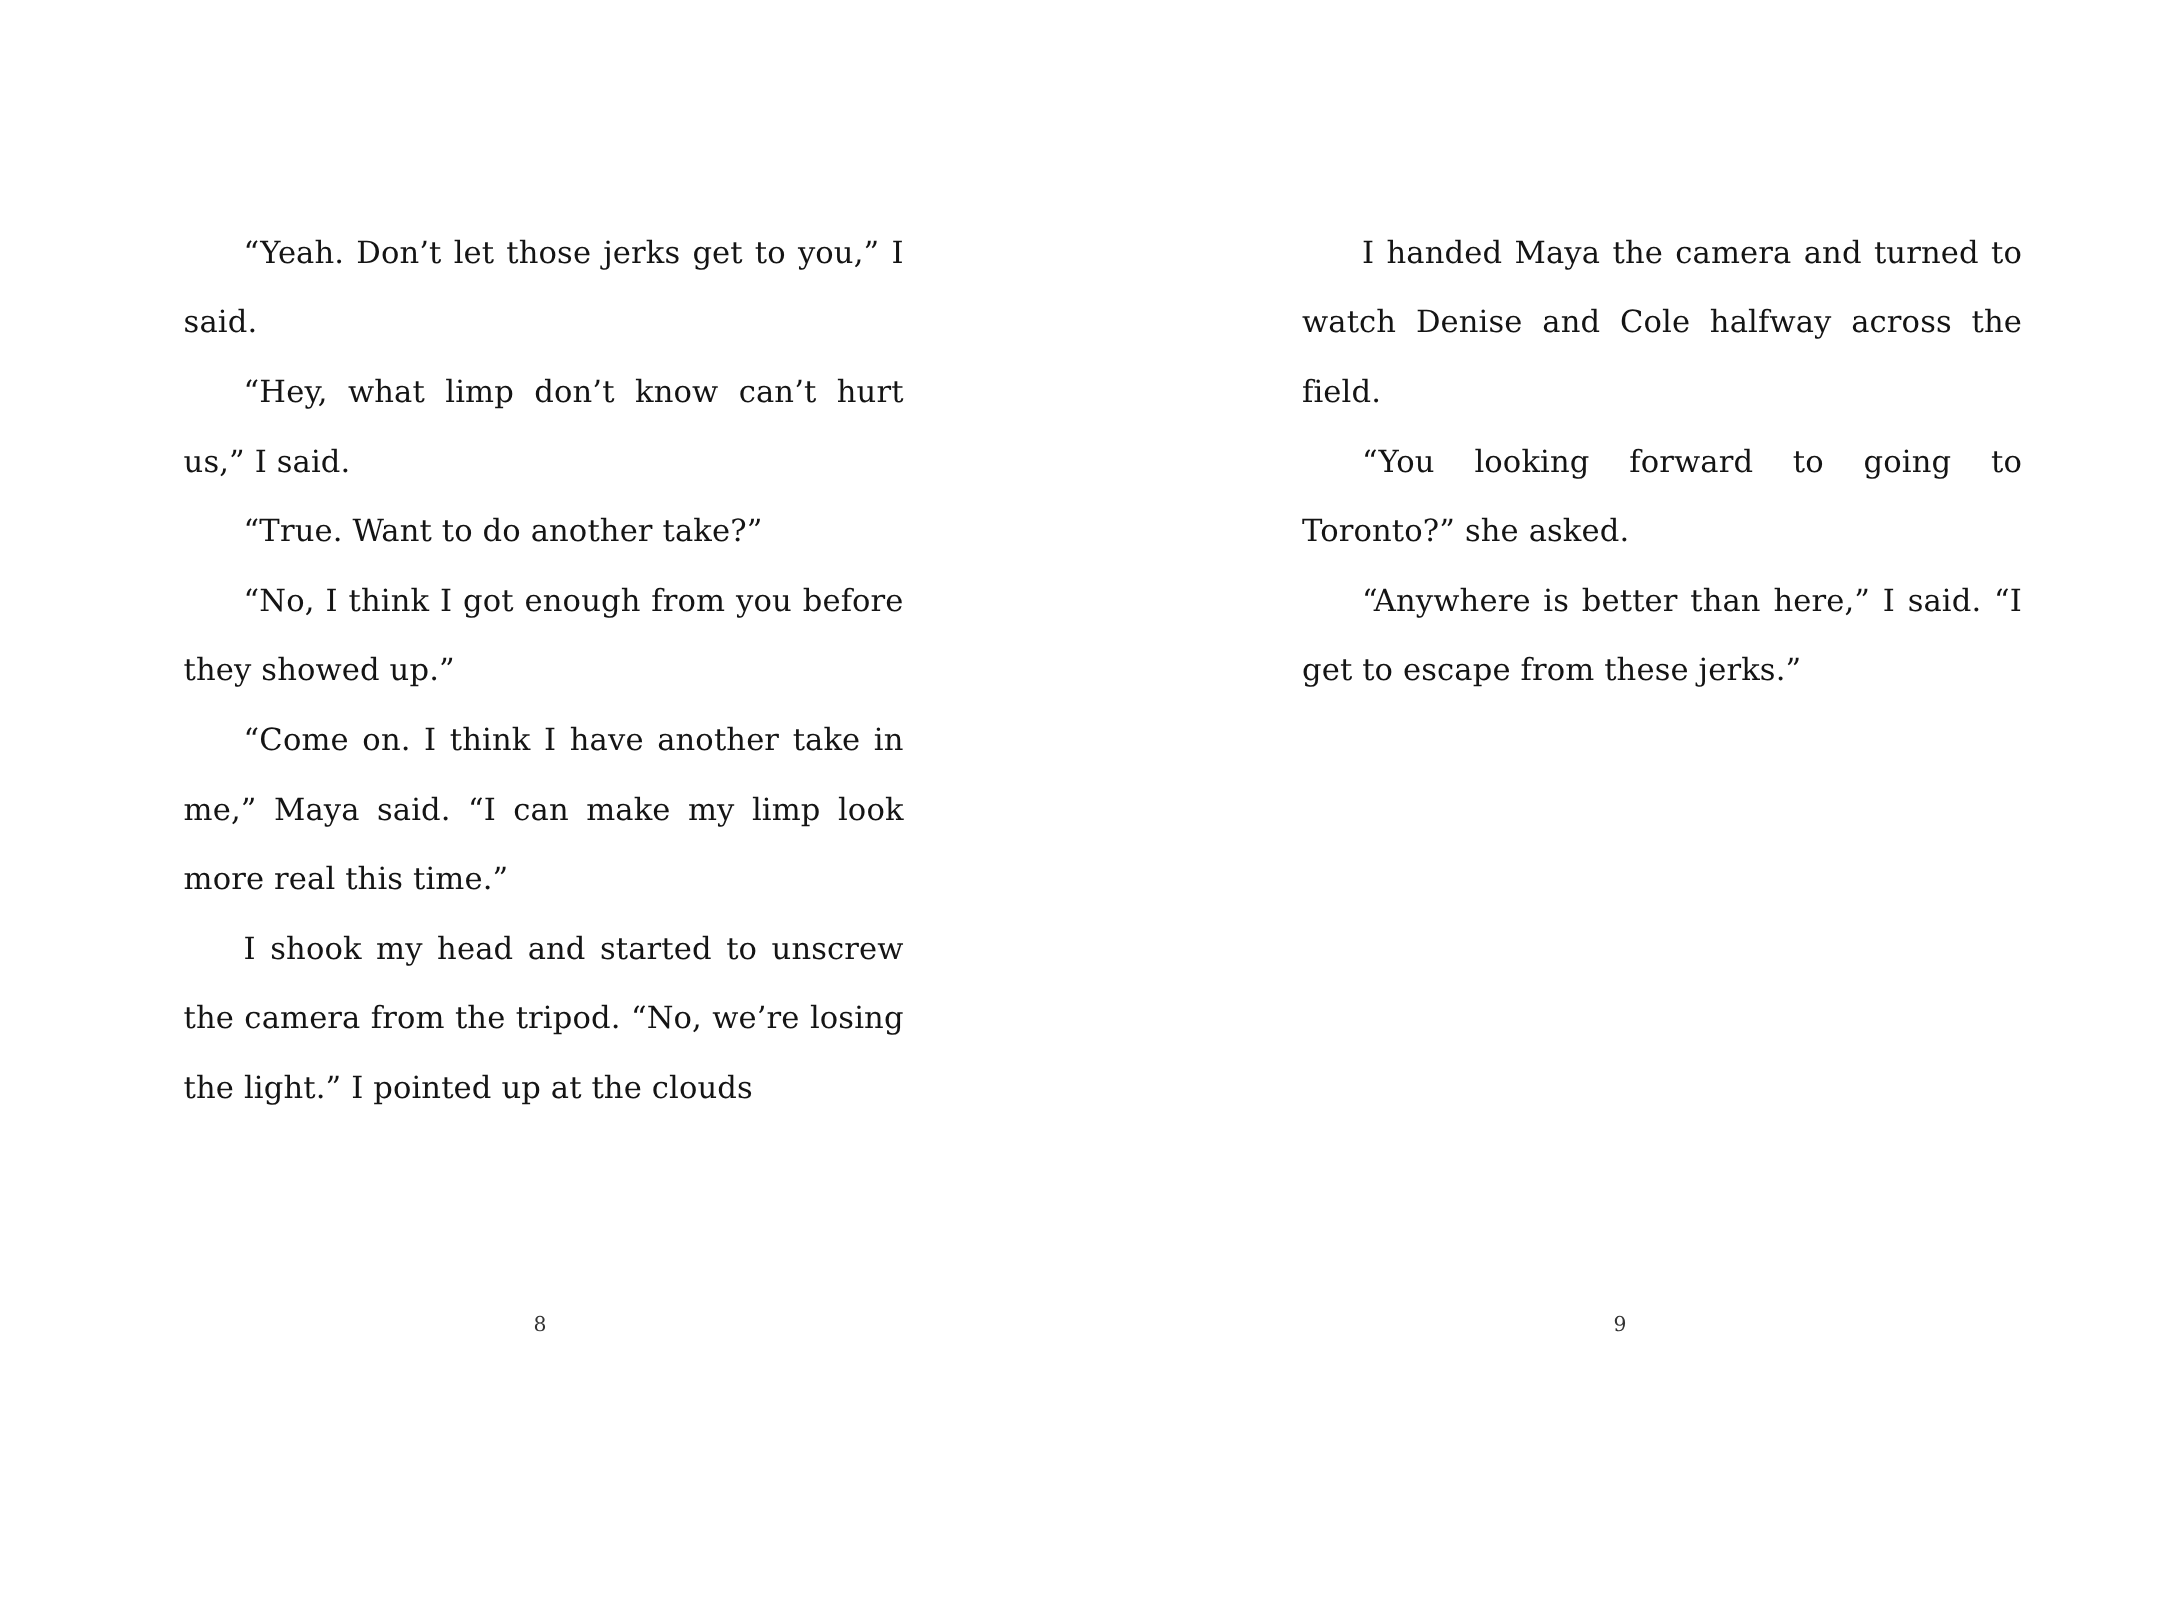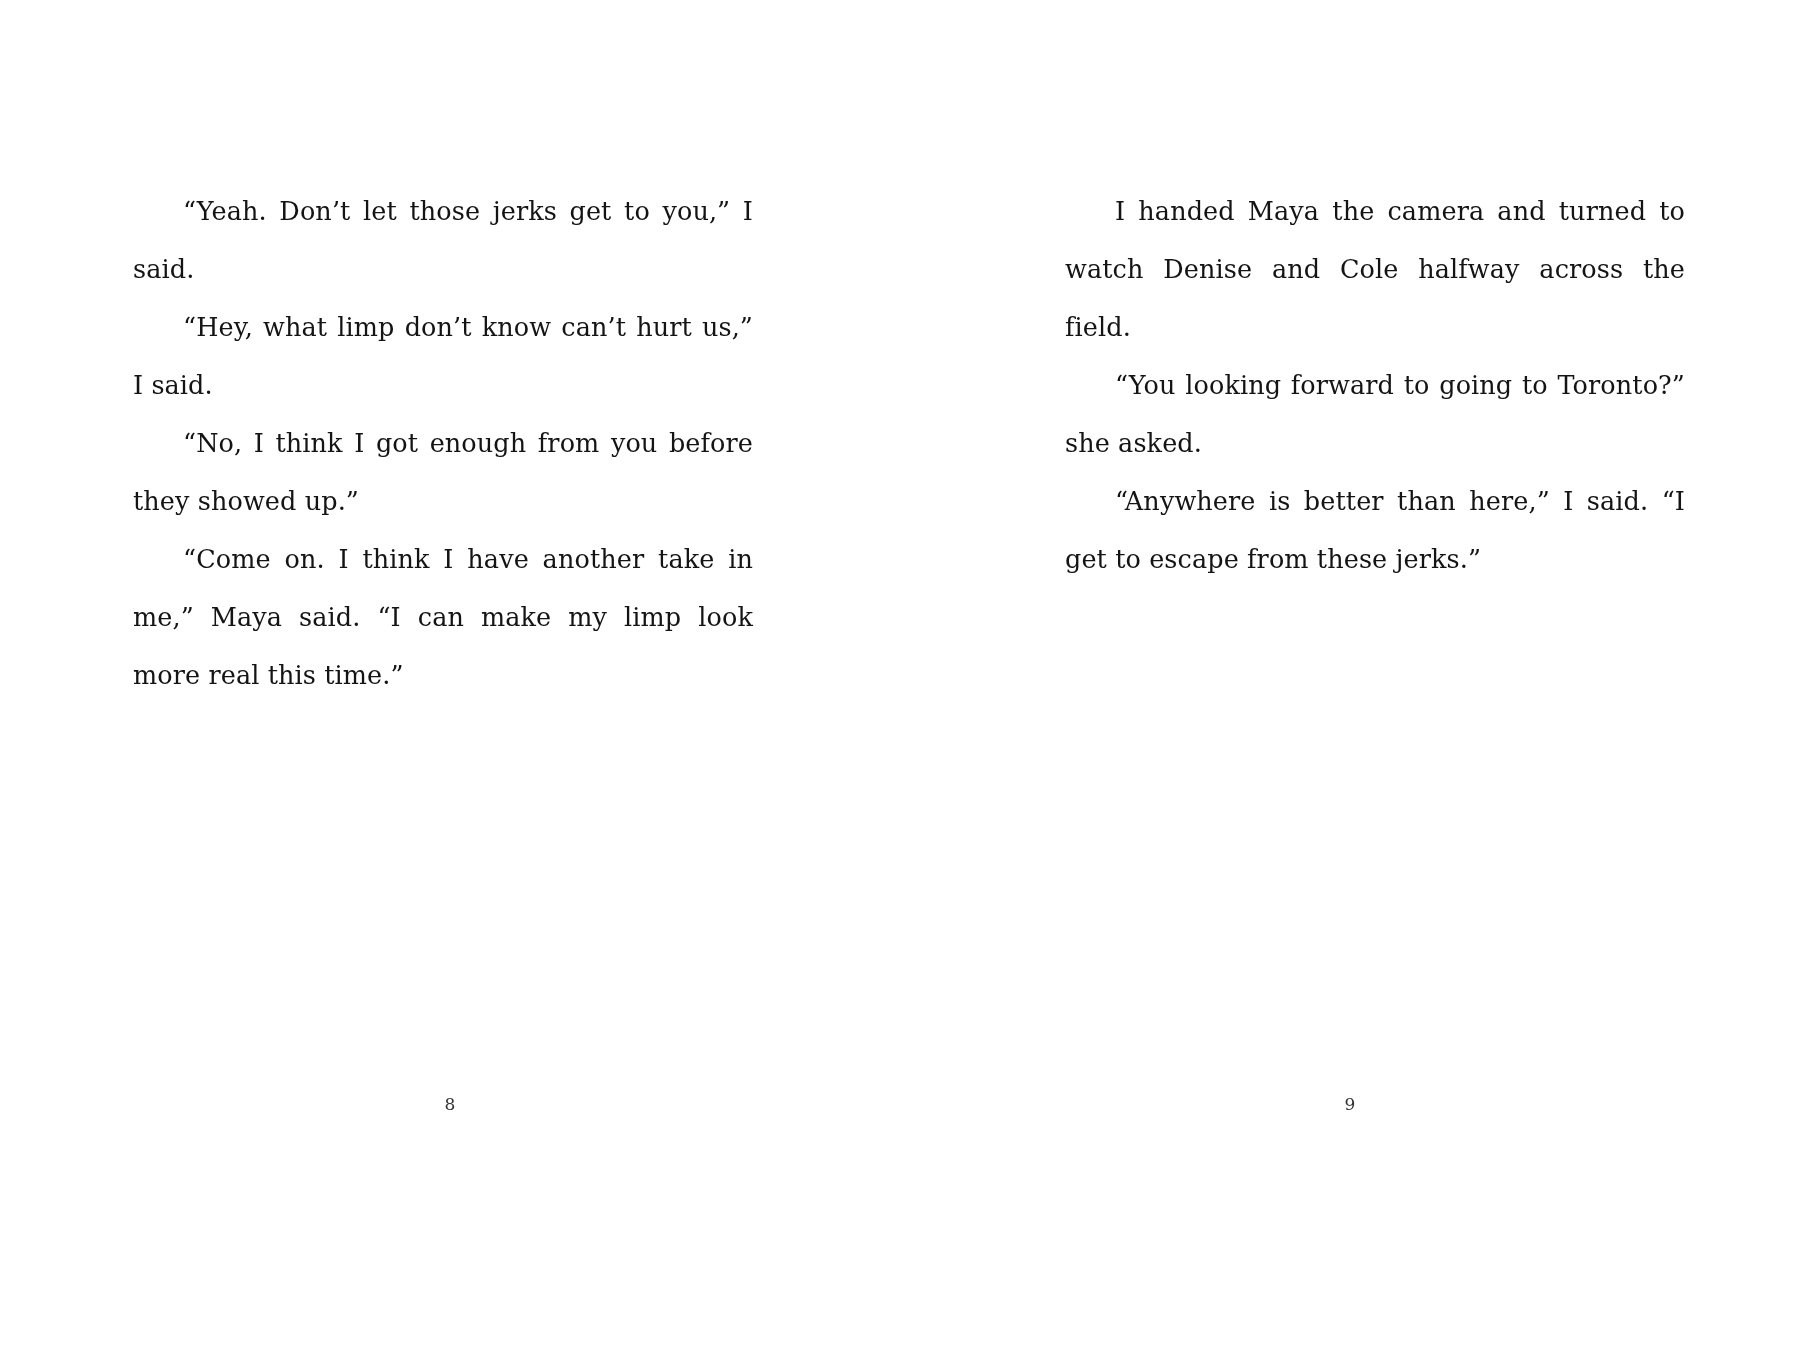--- a/index.html
+++ b/index.html
@@ -45,20 +45,21 @@
     line-height: 58px;
     text-align: justify;
     text-indent: 50px;
     letter-spacing: 0.1px;
     color: #141414;
     -webkit-hyphens: none;
     hyphens: none;
   }
   p.para.last-line-left {
     text-align-last: left;
+    margin-left: 20px;
   }
   .folio {
     position: absolute;
     bottom: 236px;
     width: 100%;
     text-align: center;
     font-size: 17px;
     color: #333333;
     font-family: "DejaVu Serif", serif;
   }
@@ -67,22 +68,24 @@
 </style>
 </head>
 <body>
 
 <div class="spread">
 
   <div class="page page-left">
     <div class="page-body">
       <p class="para last-line-left">“Yeah. Don’t let those jerks get to you,” I said.</p>
       <p class="para last-line-left">“Hey, what limp don’t know can’t hurt us,” I said.</p>
+      <p class="para last-line-left">“True. Want to do another take?”</p>
       <p class="para last-line-left">“No, I think I got enough from you before they showed up.”</p>
       <p class="para last-line-left">“Come on. I think I have another take in me,” Maya said. “I can make my limp look more real this time.”</p>
+      <p class="para last-line-left">I shook my head and started to unscrew the camera from the tripod. “No, we’re losing the light.” I pointed up at the clouds</p>
     </div>
     <div class="folio">8</div>
   </div>
 
   <div class="page page-right">
     <div class="page-body">
       <p class="para last-line-left">I handed Maya the camera and turned to watch Denise and Cole halfway across the field.</p>
       <p class="para last-line-left">“You looking forward to going to Toronto?” she asked.</p>
       <p class="para last-line-left">“Anywhere is better than here,” I said. “I get to escape from these jerks.”</p>
     </div>

